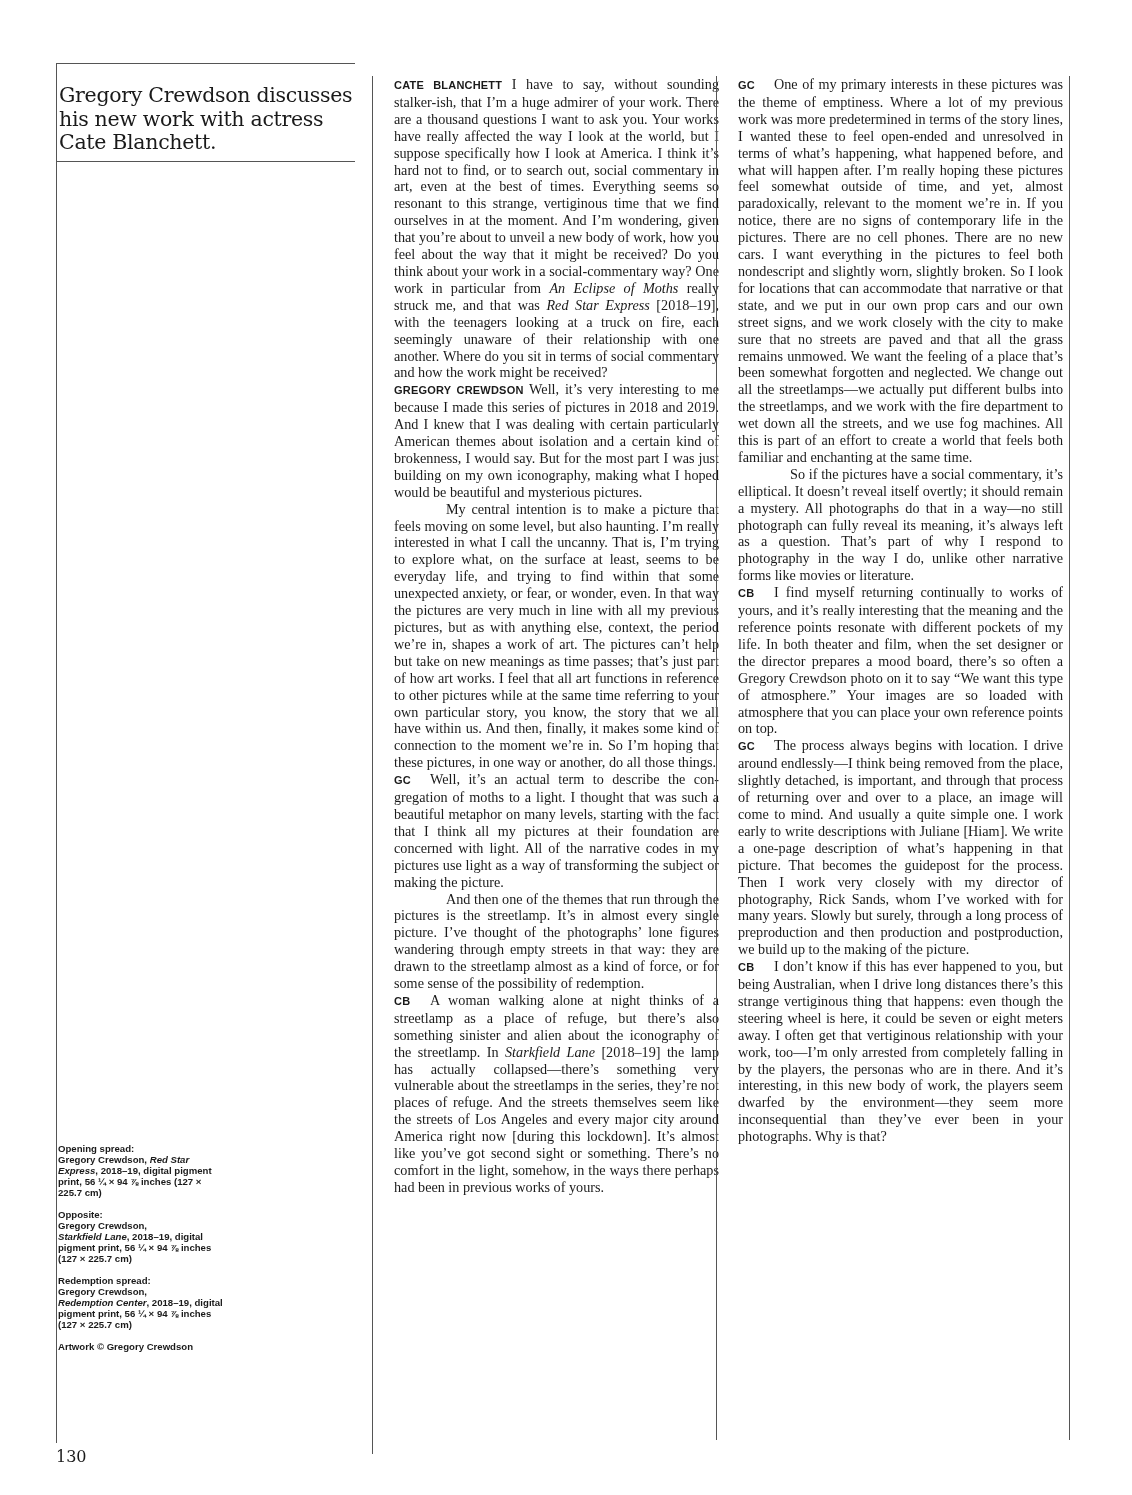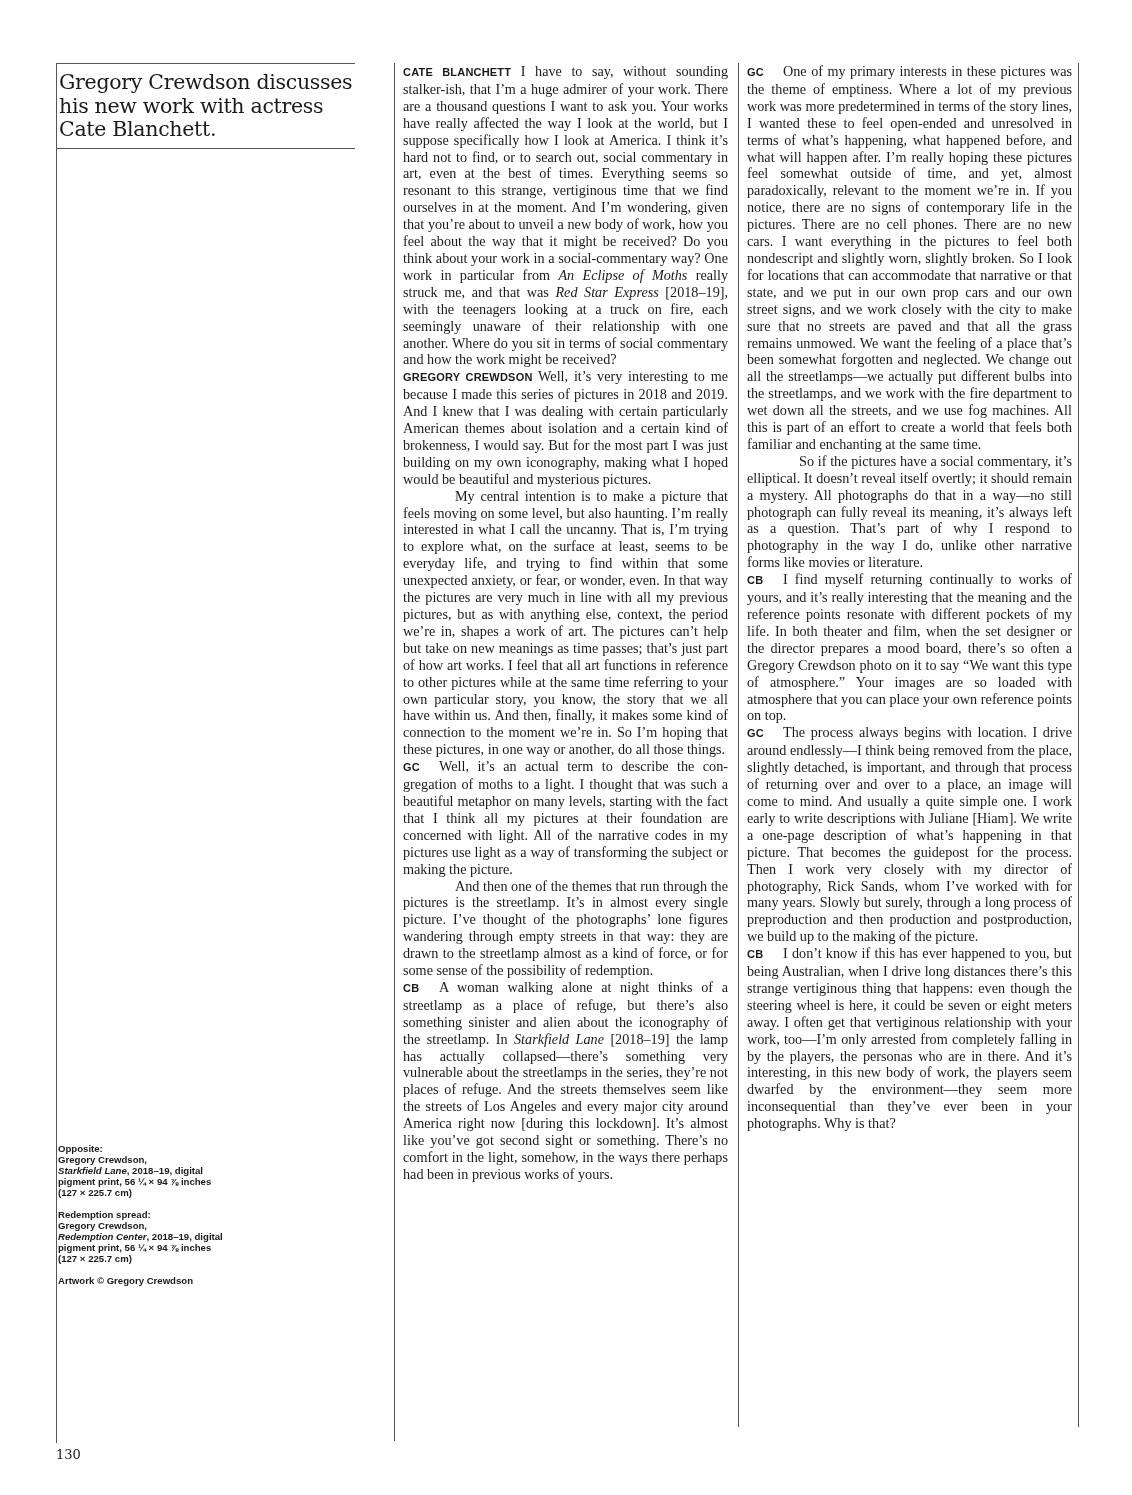--- a/index.html
+++ b/index.html
@@ -1,49 +1,54 @@
 <!DOCTYPE html>
 <html><head>
   <meta charset="utf-8">
   <style>
     html, body { margin: 0; padding: 0; background: #ffffff; }
     body { width: 1132px; height: 1495px; position: relative; overflow: hidden; color: #1a1a1a; }
     .page { position: absolute; left: 0; top: 0; width: 1132px; height: 1495px; }
 
     
     .left-col { position: absolute; left: 56px; top: 63px; width: 298px; height: 1380px; border-left: 1px solid #555; }
-    .headline-box { position: absolute; left: 0; top: 0; width: 298px; border-top: 1.5px solid #555; border-bottom: 1.5px solid #555; padding: 7px 0 6px 0; }
+    .headline-box { position: absolute; left: 0; top: 0; width: 298px; border-top: 1.5px solid #555; border-bottom: 1.5px solid #555; padding: 20px 0 6px 0; }
     .headline { font-family: "DejaVu Serif", serif; font-size: 20.5px; line-height: 23.5px; margin: 0; padding-left: 2px; font-weight: normal; letter-spacing: -0.3px; }
     .captions { position: absolute; left: 0; top: 1080px; width: 170px; font-family: "Liberation Sans", sans-serif; font-weight: bold; font-size: 9.6px; line-height: 11px; }
     .caption { margin: 0 0 11px 0; padding-left: 1px; }
     .caption i { font-style: italic; }
 
-    .page-number { position: absolute; left: 56px; top: 1447px; font-family: "DejaVu Serif", serif; font-size: 13px; }
+    .page-number { position: absolute; left: 56px; top: 1447px; font-family: "DejaVu Serif", serif; font-size: 16px; }
 
     
-    .text-col { position: absolute; top: 63px; width: 325px; border-left: 1px solid #555; padding-left: 8px; font-family: "Liberation Serif", serif; font-size: 14.2px; line-height: 16.9px; text-align: justify; hyphens: manual; margin-left: 22px; }
+    .text-col { position: absolute; top: 76px; width: 325px; border-left: 1px solid #555; padding-left: 21px; font-family: "Liberation Serif", serif; font-size: 14.2px; line-height: 16.9px; text-align: justify; hyphens: manual; }
     .col-mid { left: 372px; height: 1378px; }
     .col-right { left: 716px; height: 1364px; border-right: 1px solid #555; padding-right: 6px; }
     .para { margin: 0; }
     .para.indent { text-indent: 52px; }
     .spk { font-family: "Liberation Sans", sans-serif; font-weight: bold; font-size: 11px; letter-spacing: 0.2px; }
     .spk.tab { display: inline-block; width: 36px; }
     i { font-style: italic; }
   </style>
 </head>
 <body>
 
 <div class="page">
 
   <div class="left-col">
     <div class="headline-box">
       <h1 class="headline">Gregory Crewdson discusses his new work with actress Cate Blanchett.</h1>
     </div>
 
     <div class="captions">
+      <p class="caption">
+        <span>Opening spread:</span><br>
+        <span>Gregory Crewdson,</span>
+        <i>Red Star Express</i><span>, 2018–19, digital pigment print, 56 ¼ × 94 ⅞ inches (127 × 225.7 cm)</span>
+      </p>
       <p class="caption">
         <span>Opposite:</span><br>
         <span>Gregory Crewdson,</span><br>
         <i>Starkfield Lane</i><span>, 2018–19, digital pigment print, 56 ¼ × 94 ⅞ inches (127 × 225.7 cm)</span>
       </p>
       <p class="caption">
         <span>Redemption spread:</span><br>
         <span>Gregory Crewdson,</span><br>
         <i>Redemption Center</i><span>, 2018–19, digital pigment print, 56 ¼ × 94 ⅞ inches (127 × 225.7 cm)</span>
       </p>

